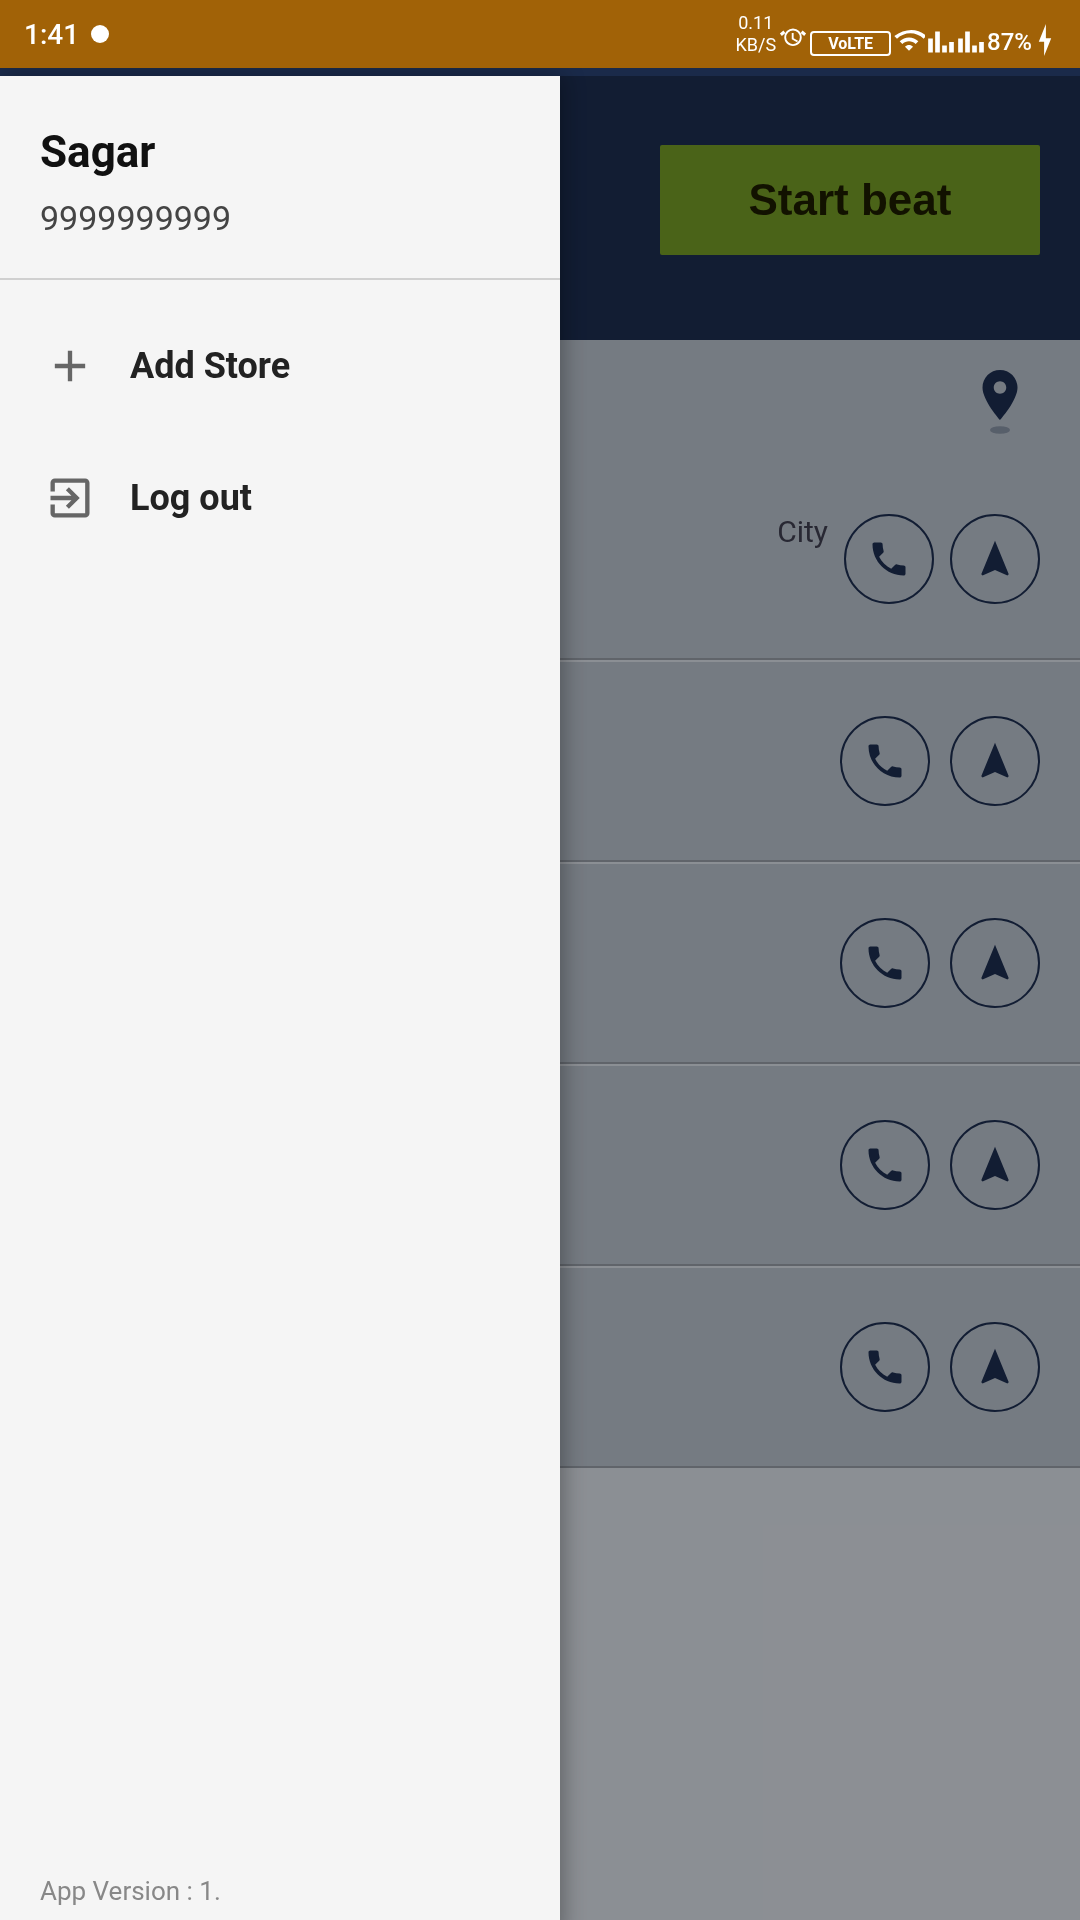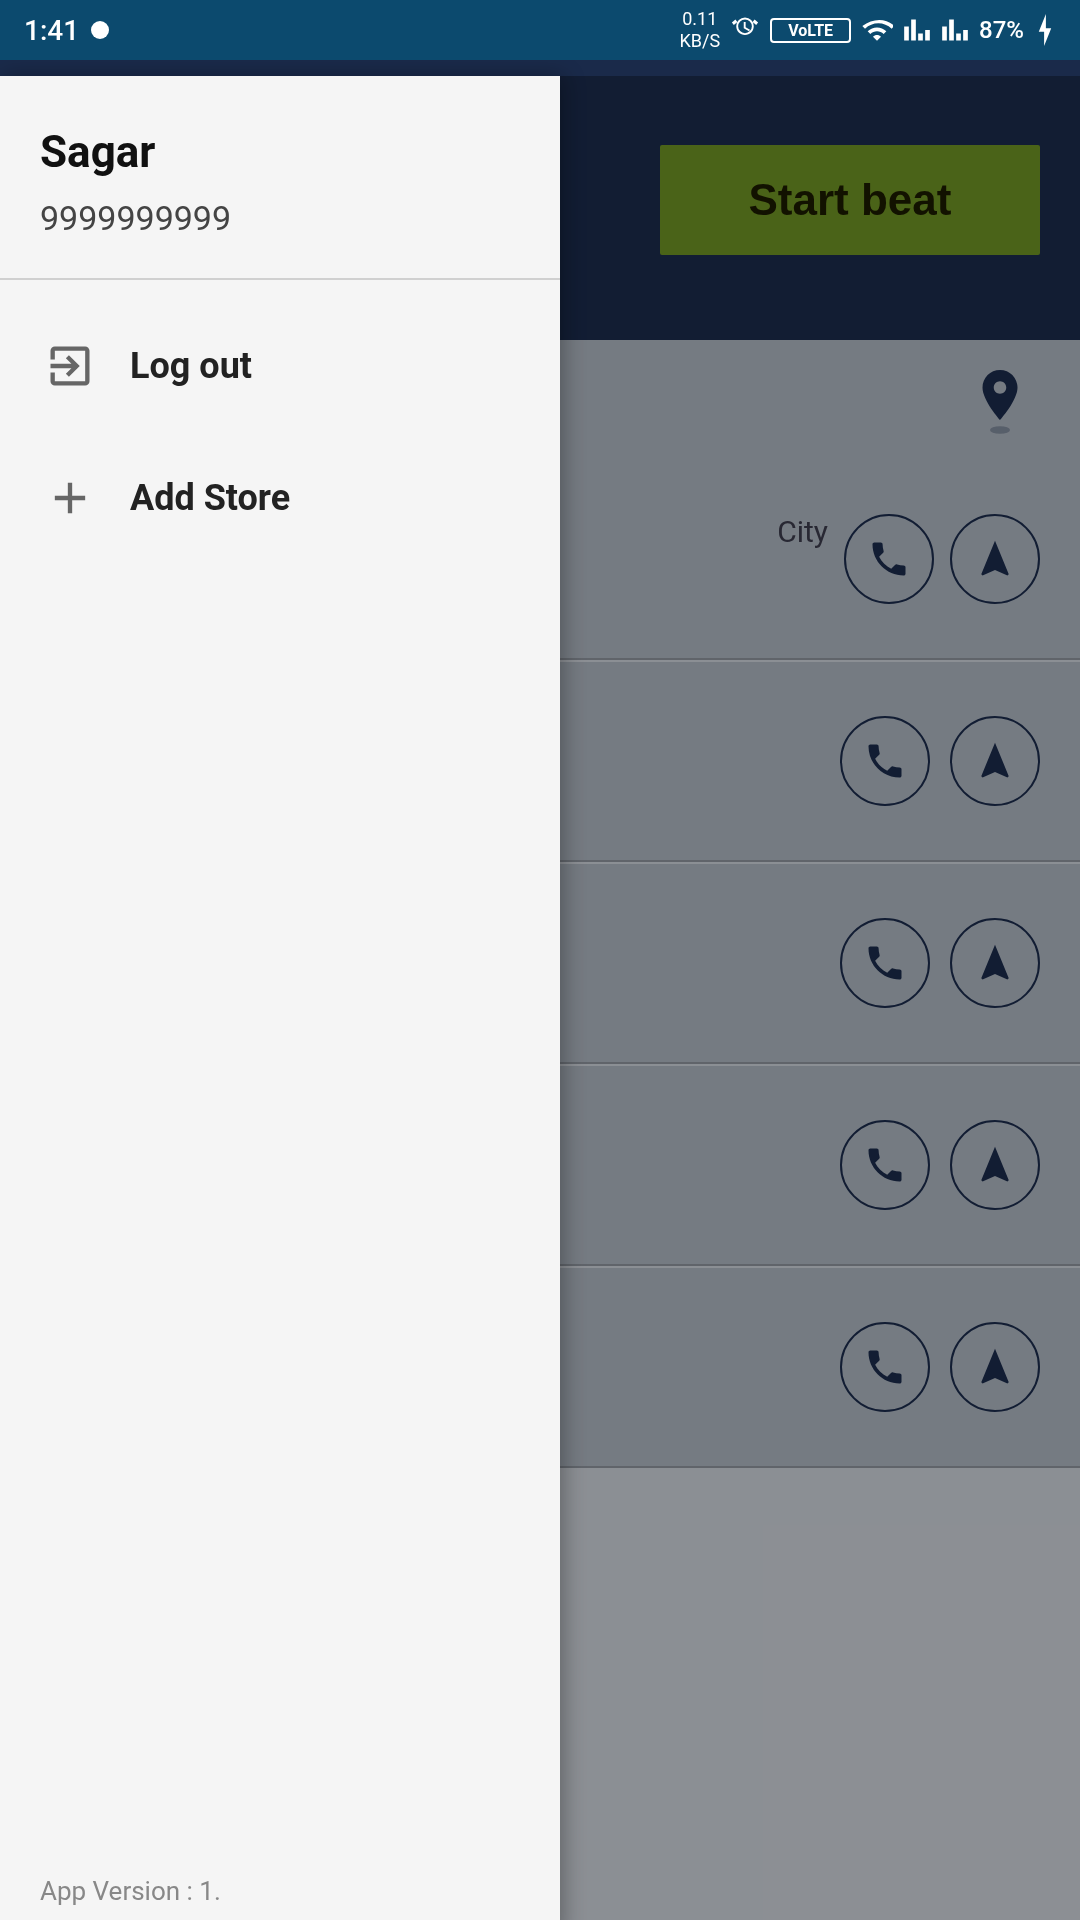--- a/index.html
+++ b/index.html
@@ -10,22 +10,22 @@
       height: 1920px;
       font-family: 'Roboto', Arial, sans-serif;
       overflow: hidden;
       position: relative;
       background: #1a2a4a;
     }
 
     
     .status-bar {
       width: 100%;
-      height: 60px;
-      background: #0c4a6e;
+      height: 68px;
+      background: #a16207;
       display: flex;
       align-items: center;
       justify-content: space-between;
       padding: 0 24px;
       position: relative;
       z-index: 200;
     }
 
     .status-time {
       color: white;
@@ -38,22 +38,22 @@
 
     .status-dot {
       width: 18px;
       height: 18px;
       border-radius: 50%;
       background: white;
     }
 
     .status-right {
       display: flex;
-      align-items: center;
-      gap: 10px;
+      align-items: flex-end;
+      gap: 2px;
       color: white;
       font-size: 22px;
     }
 
     .status-kb {
       font-size: 18px;
       text-align: center;
       line-height: 1.2;
     }
 
@@ -374,34 +374,34 @@
     <div class="drawer-header">
       <div class="drawer-username">Sagar</div>
       <div class="drawer-phone">9999999999</div>
     </div>
 
     <div class="drawer-menu">
 
       <div class="drawer-menu-item">
         <div class="menu-icon">
           <svg width="52" height="52" viewBox="0 0 24 24" fill="#666">
+            <path d="M19 13H13v6h-2v-6H5v-2h6V5h2v6h6v2z"></path>
+          </svg>
+        </div>
+        <span class="menu-label">Add Store</span>
+      </div>
+
+      <div class="drawer-menu-item">
+        <div class="menu-icon">
+          <svg width="52" height="52" viewBox="0 0 24 24" fill="#666">
             <path d="M10.09 15.59L11.5 17l5-5-5-5-1.41 1.41L12.67 11H3v2h9.67l-2.58 2.59zM19 3H5c-1.11 0-2 .9-2 2v4h2V5h14v14H5v-4H3v4c0 1.1.89 2 2 2h14c1.1 0 2-.9 2-2V5c0-1.1-.9-2-2-2z"></path>
           </svg>
         </div>
         <span class="menu-label">Log out</span>
       </div>
-
-      <div class="drawer-menu-item">
-        <div class="menu-icon">
-          <svg width="52" height="52" viewBox="0 0 24 24" fill="#666">
-            <path d="M19 13H13v6h-2v-6H5v-2h6V5h2v6h6v2z"></path>
-          </svg>
-        </div>
-        <span class="menu-label">Add Store</span>
-      </div>
     </div>
 
     <div class="drawer-footer">
       <span>App Version : 1.</span>
     </div>
   </div>
 
   <div class="drawer-dim"></div>
 </div>
 

